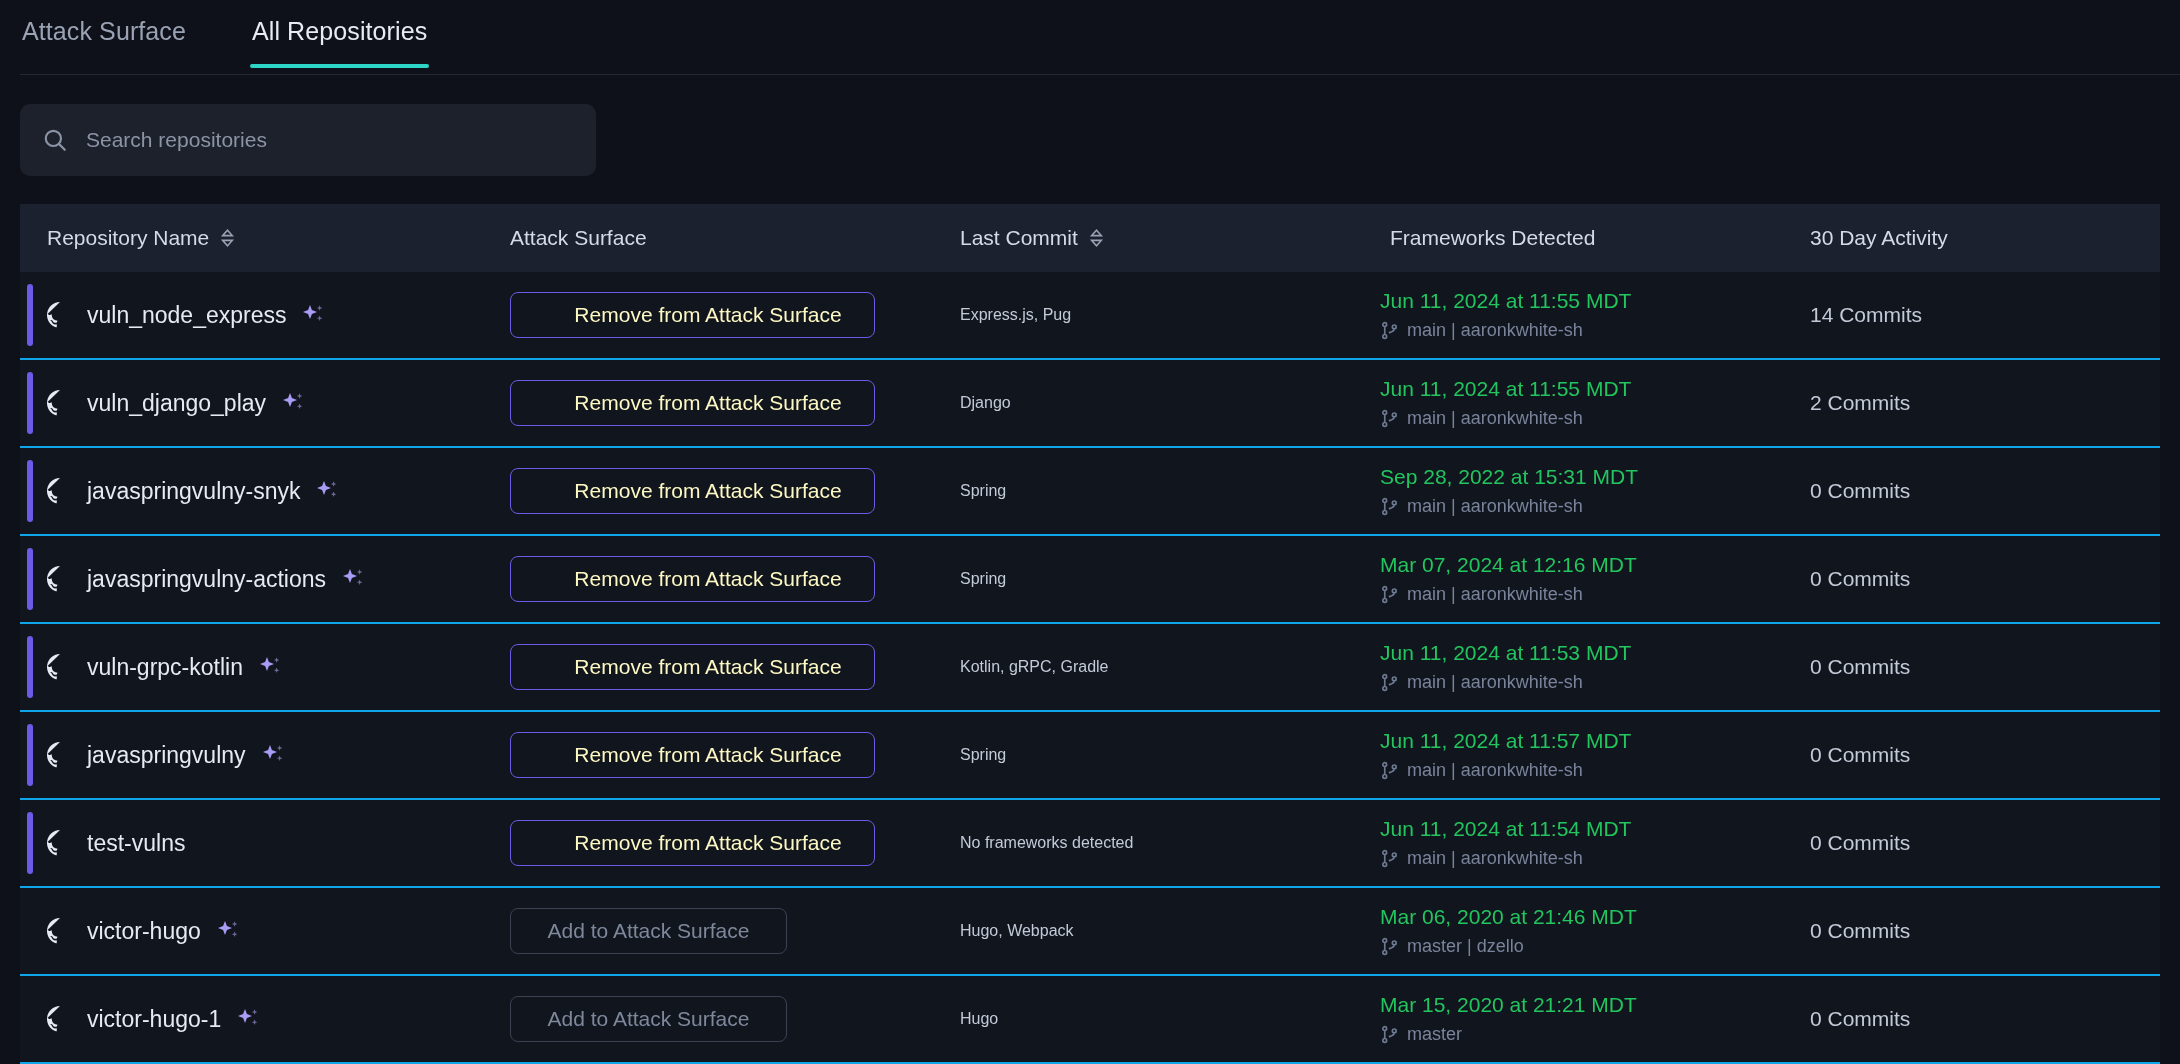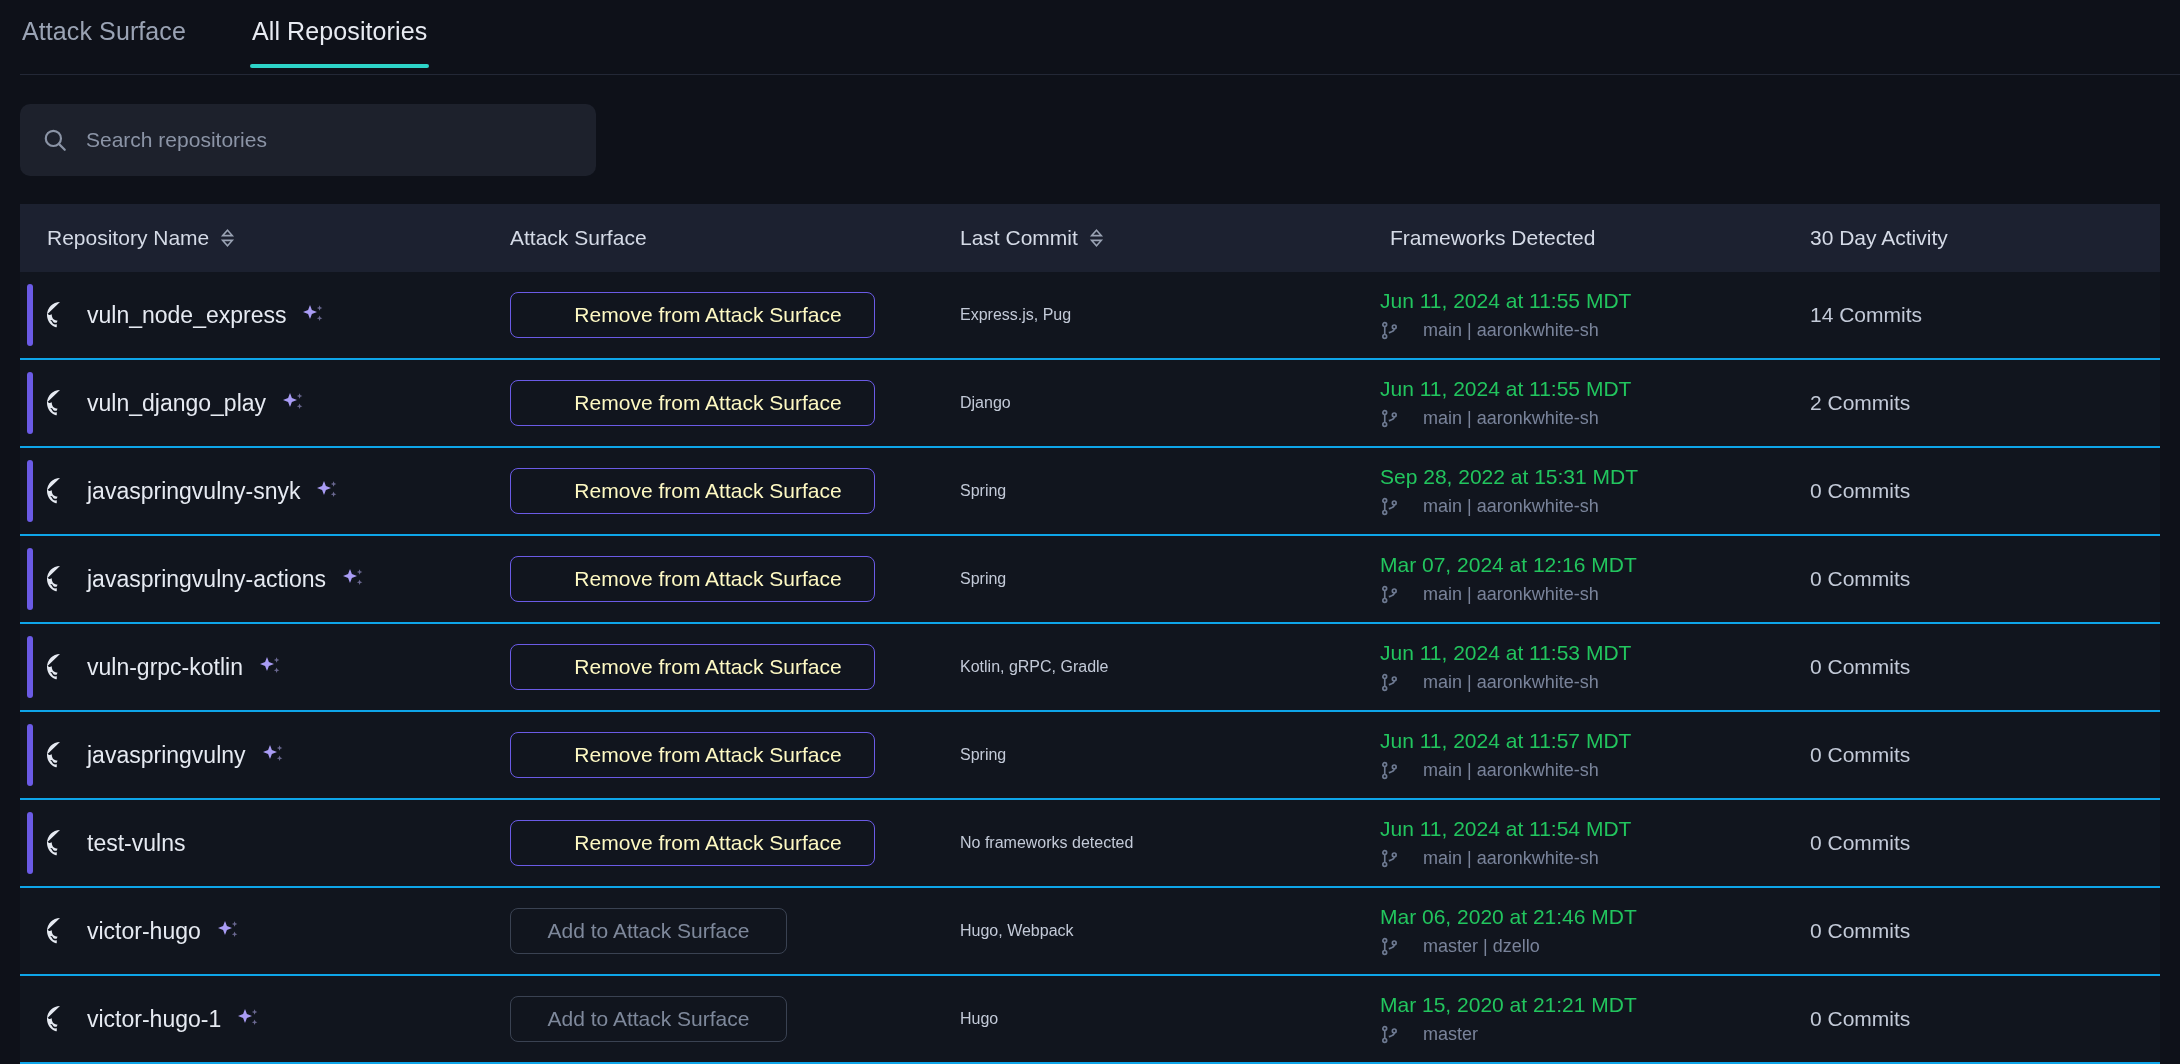--- a/index.html
+++ b/index.html
@@ -142,21 +142,21 @@
     width: 277px;
     border: 1px solid #3A4252;
     color: #7E889B;
   }
 
   .fw-text { font-size: 16px; color: #C3CAD8; white-space: nowrap; }
 
   .commit-cell { display: flex; flex-direction: column; gap: 7px; }
   .commit-date { font-size: 21px; color: #22c55e; white-space: nowrap; }
   .commit-meta {
-    display: flex; align-items: center; gap: 24px;
+    display: flex; align-items: center; gap: 8px;
     font-size: 18px; color: #79melt;
     color: #79839A;
     white-space: nowrap;
   }
   .branch-icon { flex: 0 0 auto; display: block; }
 
   .activity-text { font-size: 21px; color: #C3CAD8; white-space: nowrap; }
 </style>
 </head>
 <body>

